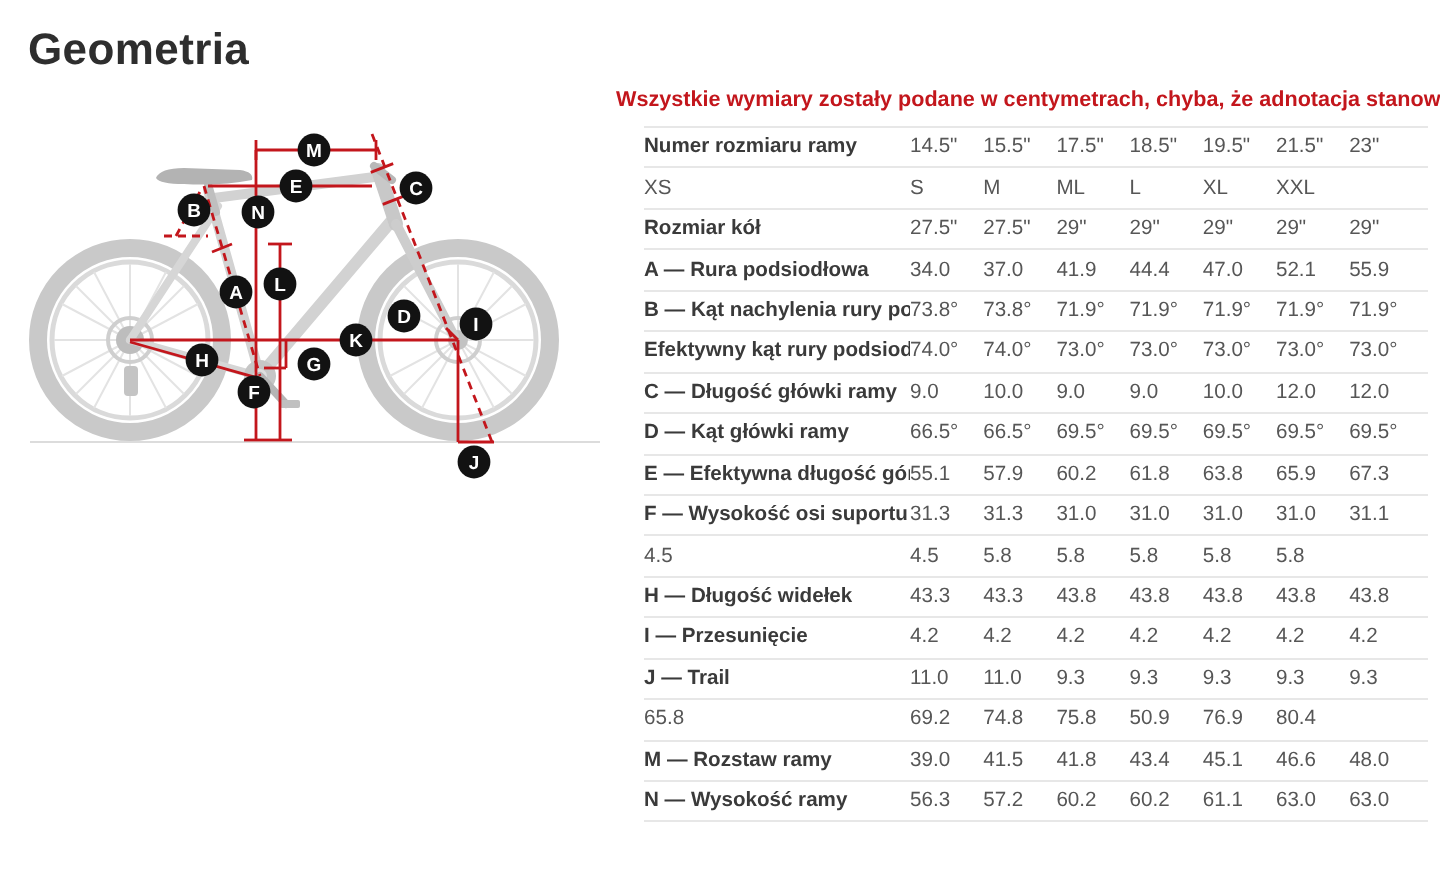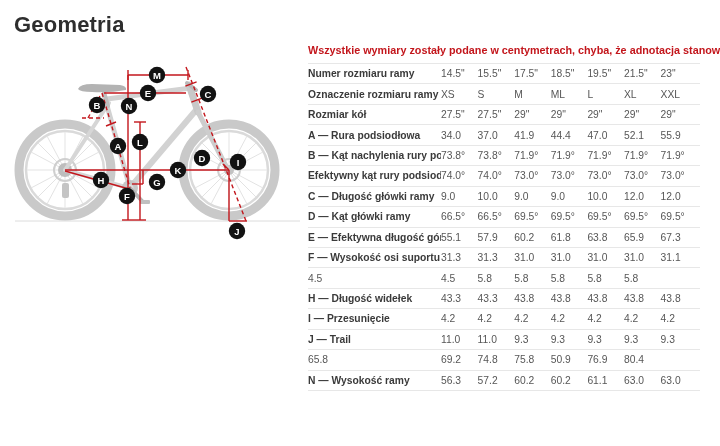--- a/index.html
+++ b/index.html
@@ -8,21 +8,21 @@
   .stage { position:relative; width:720px; height:328px; background:#fff; }
 
   .page-title { position:absolute; left:14px; top:12px; font-size:22px; font-weight:700;
                 color:#2e2e2e; letter-spacing:0.2px; }
 
   .diagram { position:absolute; left:0; top:55px; width:310px; height:190px; }
 
   .right { position:absolute; left:308px; top:44px; width:400px; }
   .note { font-size:10.8px; font-weight:700; color:#c3161c; margin-bottom:7px; white-space:nowrap; }
 
-  .geo-table { width:392px; border-top:1px solid #e7e7e7; }
+  .geo-table { width:392px; border-top:1px solid #e7e7e7; margin-left:14px; }
   .geo-row { display:grid; grid-template-columns:133px repeat(7, 36.6px);
              align-items:center; height:20.45px; border-bottom:1px solid #e7e7e7; }
   .geo-row .lbl { font-size:10.3px; font-weight:700; color:#3a3a3a; white-space:nowrap;
                   overflow:hidden; }
   .geo-row .val { font-size:10.3px; color:#565656; white-space:nowrap; }
 
   
   .red { stroke:#c3161c; stroke-width:1.4; fill:none; }
   .red-dash { stroke:#c3161c; stroke-width:1.4; fill:none; stroke-dasharray:4 3; }
   .marker-letter { fill:#ffffff; font-size:9.5px; font-weight:700;
@@ -186,21 +186,20 @@
           <span class="lbl">Numer rozmiaru ramy</span>
           <span class="val">14.5"</span>
           <span class="val">15.5"</span>
           <span class="val">17.5"</span>
           <span class="val">18.5"</span>
           <span class="val">19.5"</span>
           <span class="val">21.5"</span>
           <span class="val">23"</span>
         </div>
         <div class="geo-row">
-          <span class="lbl">Oznaczenie rozmiaru ramy</span>
           <span class="val">XS</span>
           <span class="val">S</span>
           <span class="val">M</span>
           <span class="val">ML</span>
           <span class="val">L</span>
           <span class="val">XL</span>
           <span class="val">XXL</span>
         </div>
         <div class="geo-row">
           <span class="lbl">Rozmiar kół</span>
@@ -324,20 +323,30 @@
         <div class="geo-row">
           <span class="val">65.8</span>
           <span class="val">69.2</span>
           <span class="val">74.8</span>
           <span class="val">75.8</span>
           <span class="val">50.9</span>
           <span class="val">76.9</span>
           <span class="val">80.4</span>
         </div>
         <div class="geo-row">
+          <span class="lbl">M — Rozstaw ramy</span>
+          <span class="val">39.0</span>
+          <span class="val">41.5</span>
+          <span class="val">41.8</span>
+          <span class="val">43.4</span>
+          <span class="val">45.1</span>
+          <span class="val">46.6</span>
+          <span class="val">48.0</span>
+        </div>
+        <div class="geo-row">
           <span class="lbl">N — Wysokość ramy</span>
           <span class="val">56.3</span>
           <span class="val">57.2</span>
           <span class="val">60.2</span>
           <span class="val">60.2</span>
           <span class="val">61.1</span>
           <span class="val">63.0</span>
           <span class="val">63.0</span>
         </div>
       </div>

